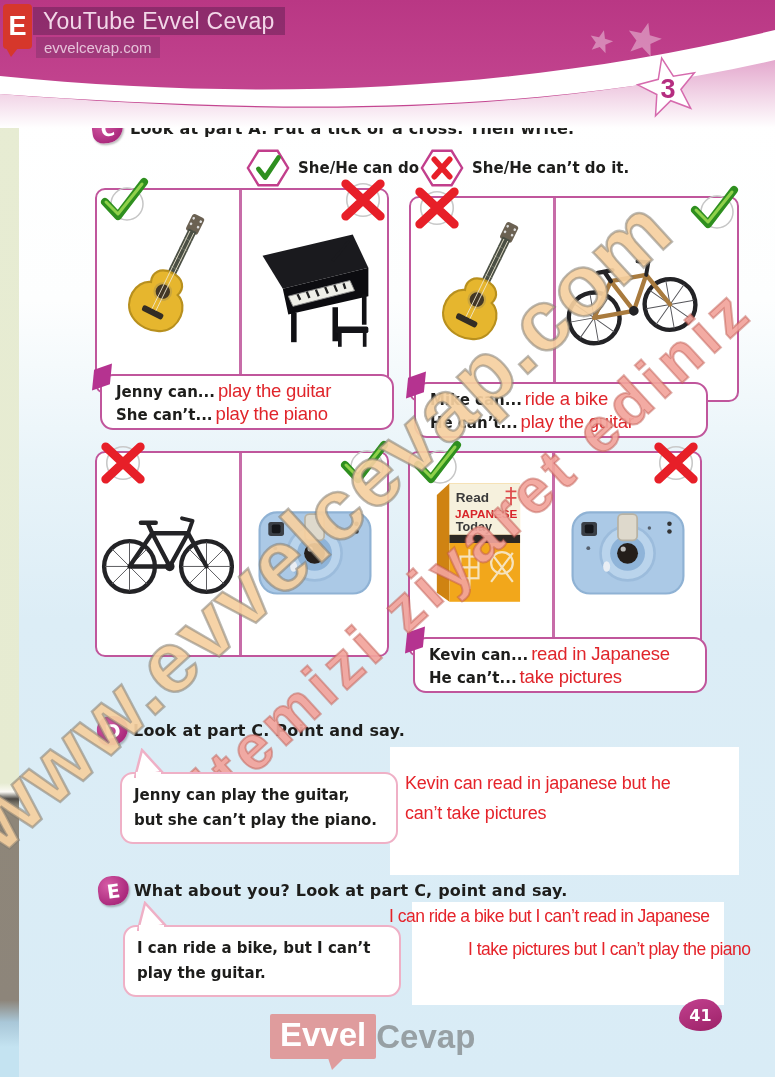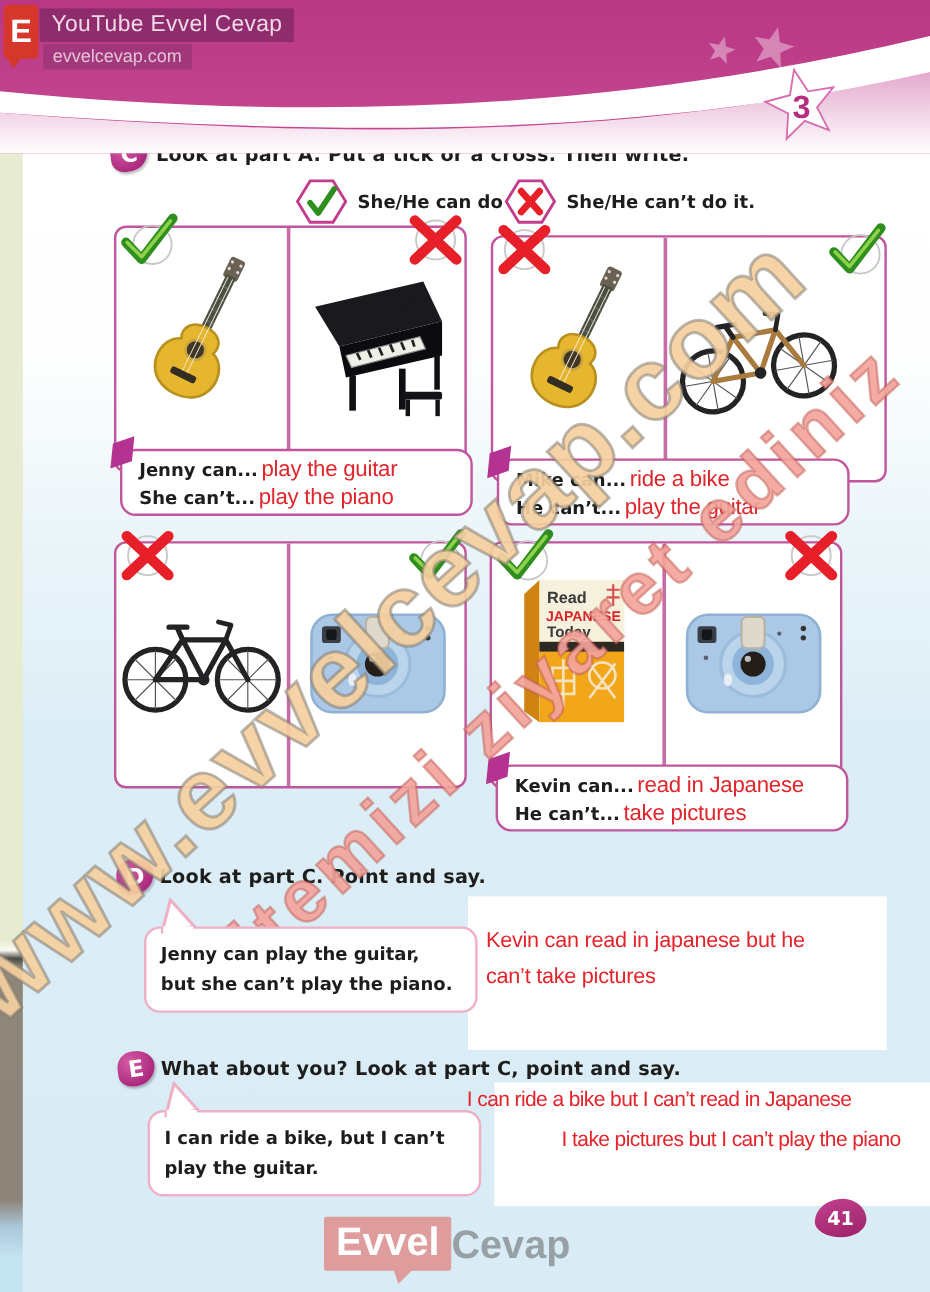--- a/index.html
+++ b/index.html
@@ -19,21 +19,21 @@
   
   #header-svg{left:0;top:0;z-index:40;}
   #logo-e{
     left:3px;top:4px;width:29px;height:45px;background:#d6372b;border-radius:4px;
     color:#fff;font-weight:bold;font-size:27px;display:flex;align-items:center;justify-content:center;z-index:45;
     font-family:"Liberation Sans",sans-serif;
   }
   #logo-e::after{content:"";position:absolute;left:3px;bottom:-8px;border-left:5px solid transparent;border-right:7px solid transparent;border-top:9px solid #d6372b;}
   #channel-box{
     left:33px;top:7px;height:28px;padding:0 10px;background:rgba(88,28,77,0.45);
-    color:#f2d7e8;font-size:19px;display:flex;align-items:center;z-index:45;
+    color:#f2d7e8;font-size:23px;display:flex;align-items:center;z-index:45;
     font-family:"Liberation Sans",sans-serif;letter-spacing:.3px;
   }
   #site-box{
     left:36px;top:37px;height:21px;padding:0 8px;background:rgba(110,45,95,0.35);
     color:#e6c2d9;font-size:15px;display:flex;align-items:center;z-index:45;
     font-family:"Liberation Sans",sans-serif;
   }
   
   .badge{
     width:31px;height:29px;z-index:20;display:flex;align-items:center;justify-content:center;
@@ -67,21 +67,21 @@
   .bubble{
     position:absolute;width:250px;background:#fff;border:2.5px solid #efb0c6;border-radius:13px;
     padding:9px 12px;z-index:35;
   }
   .bubble .line{font-size:15px;font-weight:bold;color:#1d1d1b;line-height:25px;white-space:nowrap;}
   .bubble svg.tail{position:absolute;left:12px;top:-26px;}
   
   .redbox{position:absolute;background:#fff;z-index:34;color:#e5232a;font-family:"Liberation Sans",sans-serif;}
   #d-answer{left:390px;top:747px;width:334px;height:107px;padding:21px 0 0 15px;}
   #d-answer div{font-size:18px;line-height:30px;letter-spacing:-.2px;white-space:nowrap;}
-  #e-answer{left:412px;top:902px;width:363px;height:99px;padding-top:4px;}
+  #e-answer{left:412px;top:902px;width:312px;height:99px;padding-top:4px;}
   #e-answer .l1{font-size:17.5px;letter-spacing:-.5px;margin-left:-23px;white-space:nowrap;}
   #e-answer .l2{font-size:17.5px;letter-spacing:-.5px;margin-left:56px;margin-top:12px;white-space:nowrap;}
   
   #watermark{
     left:-120px;top:420px;width:1040px;transform:rotate(-42.5deg);
     z-index:30;pointer-events:none;opacity:.92;font-family:"Liberation Sans",sans-serif;font-weight:bold;
   }
   #watermark .w1{
     font-size:86px;letter-spacing:2px;color:#f6d0a0;
     -webkit-text-stroke:2.5px rgba(128,122,112,.55);text-shadow:0 0 1px rgba(128,122,112,.4);

